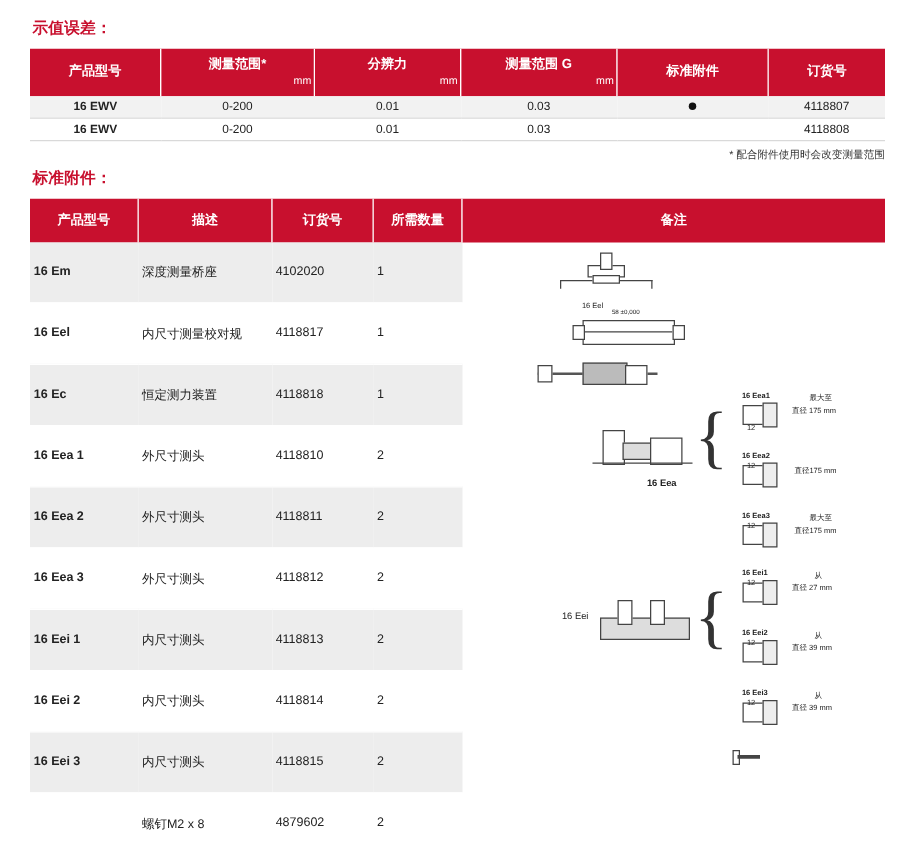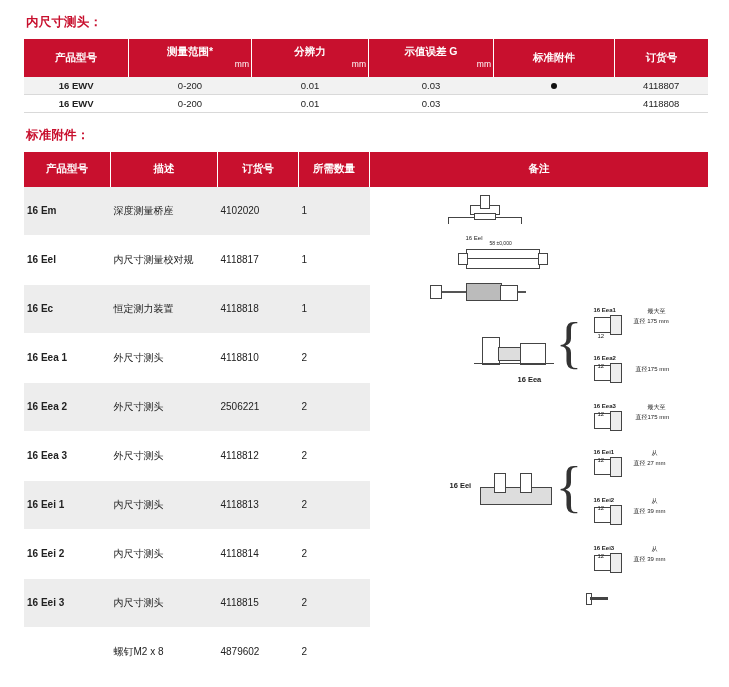--- a/index.html
+++ b/index.html
@@ -23,21 +23,21 @@
     padding: 10px 22px 0 22px;
   }
   .section-title {
     color: #c8102e;
     font-size: 12.5px;
     font-weight: bold;
     margin: 4px 0 8px 4px;
     letter-spacing: 0.2px;
   }
   .section-title.second {
-    margin-top: 14px;
+    margin-top: 4px;
   }
 
   
   table.tech {
     border-collapse: collapse;
     width: 684px;
     table-layout: fixed;
     margin-left: 2px;
   }
   table.tech th {
@@ -148,29 +148,29 @@
     color: #333;
     font-family: "Liberation Serif", serif;
     line-height: 1;
   }
 </style>
 </head>
 <body>
 
 <div class="page">
 
-  <div class="section-title">内尺寸测头：</div>
+  <div class="section-title">示值误差：</div>
 
   <table class="tech">
     <thead>
       <tr>
         <th style="width:100px"><span>产品型号</span></th>
         <th style="width:118px"><span>测量范围*</span><span class="unit">mm</span></th>
         <th style="width:112px"><span>分辨力</span><span class="unit">mm</span></th>
-        <th style="width:120px"><span>示值误差 G</span><span class="unit">mm</span></th>
+        <th style="width:120px"><span>测量范围 G</span><span class="unit">mm</span></th>
         <th style="width:116px"><span>标准附件</span></th>
         <th><span>订货号</span></th>
       </tr>
     </thead>
     <tbody>
       <tr class="alt">
         <td class="model">16 EWV</td>
         <td>0-200</td>
         <td>0.01</td>
         <td>0.03</td>
@@ -181,20 +181,21 @@
         <td class="model">16 EWV</td>
         <td>0-200</td>
         <td>0.01</td>
         <td>0.03</td>
         <td></td>
         <td>4118808</td>
       </tr>
     </tbody>
   </table>
 
+  <div class="tech-note">* 配合附件使用时会改变测量范围</div>
 
   <div class="section-title second">标准附件：</div>
 
   <div style="position:relative;">
   <table class="acc">
     <thead>
       <tr>
         <th style="width:82px">产品型号</th>
         <th style="width:102px">描述</th>
         <th style="width:76px">订货号</th>
@@ -251,21 +252,21 @@
             <div class="lbl" style="left:266px;top:178px;">直径175 mm</div>
 
             <div class="lbl" style="left:224px;top:216px;font-weight:bold;">16 Eea3</div>
             <div class="sq" style="left:224px;top:226px;width:16px;height:14px;"></div>
             <div class="sq" style="left:240px;top:224px;width:10px;height:18px;background:#eee;"></div>
             <div class="lbl" style="left:228px;top:224px;">12</div>
             <div class="lbl" style="left:278px;top:216px;">最大至</div>
             <div class="lbl" style="left:266px;top:226px;">直径175 mm</div>
 
             <div class="brace" style="left:186px;top:272px;">{</div>
-            <div class="lbl big" style="left:80px;top:294px;font-weight:bold;">16 Eei</div>
+            <div class="lbl big" style="left:80px;top:294px;font-weight:normal;">16 Eei</div>
             <div class="sq" style="left:110px;top:300px;width:70px;height:16px;background:#ddd;"></div>
             <div class="sq" style="left:124px;top:286px;width:10px;height:18px;"></div>
             <div class="sq" style="left:150px;top:286px;width:10px;height:18px;"></div>
 
             <div class="lbl" style="left:224px;top:262px;font-weight:bold;">16 Eei1</div>
             <div class="sq" style="left:224px;top:272px;width:16px;height:14px;"></div>
             <div class="sq" style="left:240px;top:270px;width:10px;height:18px;background:#eee;"></div>
             <div class="lbl" style="left:228px;top:270px;">12</div>
             <div class="lbl" style="left:282px;top:262px;">从</div>
             <div class="lbl" style="left:264px;top:272px;">直径 27 mm</div>
@@ -303,21 +304,21 @@
       </tr>
       <tr class="plain">
         <td class="model">16 Eea 1</td>
         <td>外尺寸测头</td>
         <td>4118810</td>
         <td>2</td>
       </tr>
       <tr class="shade">
         <td class="model">16 Eea 2</td>
         <td>外尺寸测头</td>
-        <td>2506221</td>
+        <td>4118811</td>
         <td>2</td>
       </tr>
       <tr class="plain">
         <td class="model">16 Eea 3</td>
         <td>外尺寸测头</td>
         <td>4118812</td>
         <td>2</td>
       </tr>
       <tr class="shade">
         <td class="model">16 Eei 1</td>

